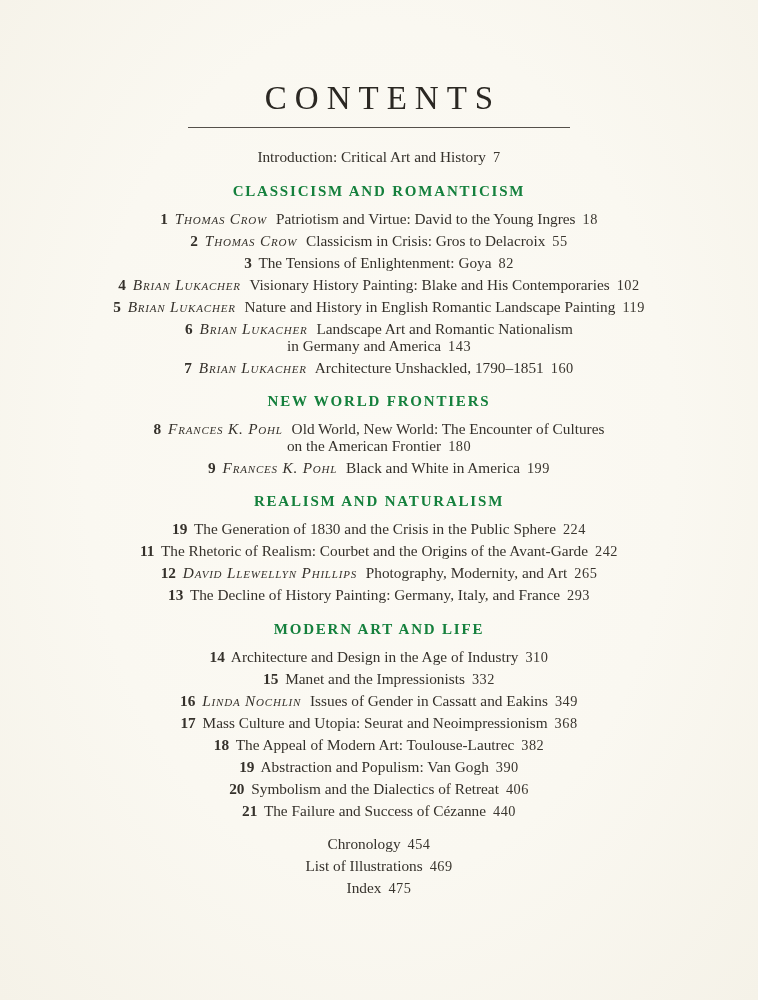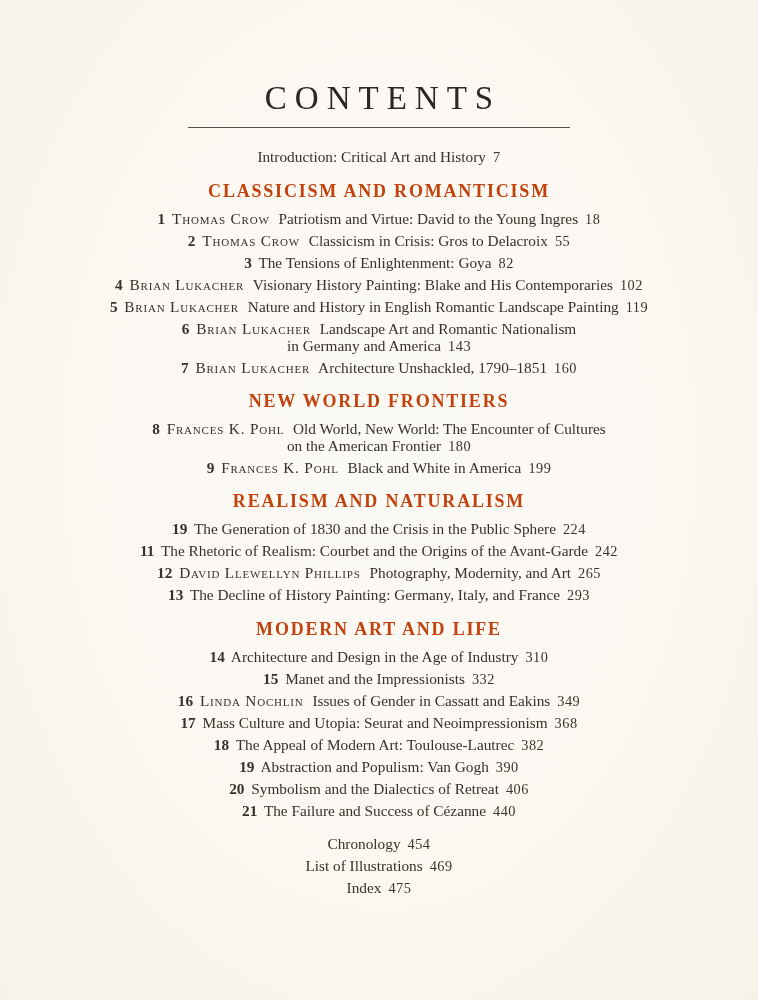--- a/index.html
+++ b/index.html
@@ -35,40 +35,41 @@
     height: 0;
     border-top: 1px solid #55504a;
     margin: 12px auto 0 auto;
   }
   .intro {
     margin: 20px 0 0 0;
     font-size: 15.3px;
     line-height: 17px;
   }
   .sec {
-    font-size: 18px;
+    font-size: 15px;
     font-weight: 700;
     letter-spacing: 1.8px;
-    color: #c2410c;
+    color: #15803d;
     margin: 15px 0 10px 0;
     line-height: 20px;
   }
   .entry {
     font-size: 15.3px;
     line-height: 16.5px;
     margin: 0 40px 5.5px 40px;
   }
   .num {
     font-weight: 700;
     margin-right: 3px;
   }
   .author {
     font-variant: small-caps;
     letter-spacing: 0.8px;
     margin-right: 5px;
+    font-style: italic;
   }
   .pg {
     margin-left: 7px;
     font-size: 14.3px;
     letter-spacing: 0.5px;
     color: #3a362f;
   }
   .backmatter {
     margin-top: 17px;
   }

